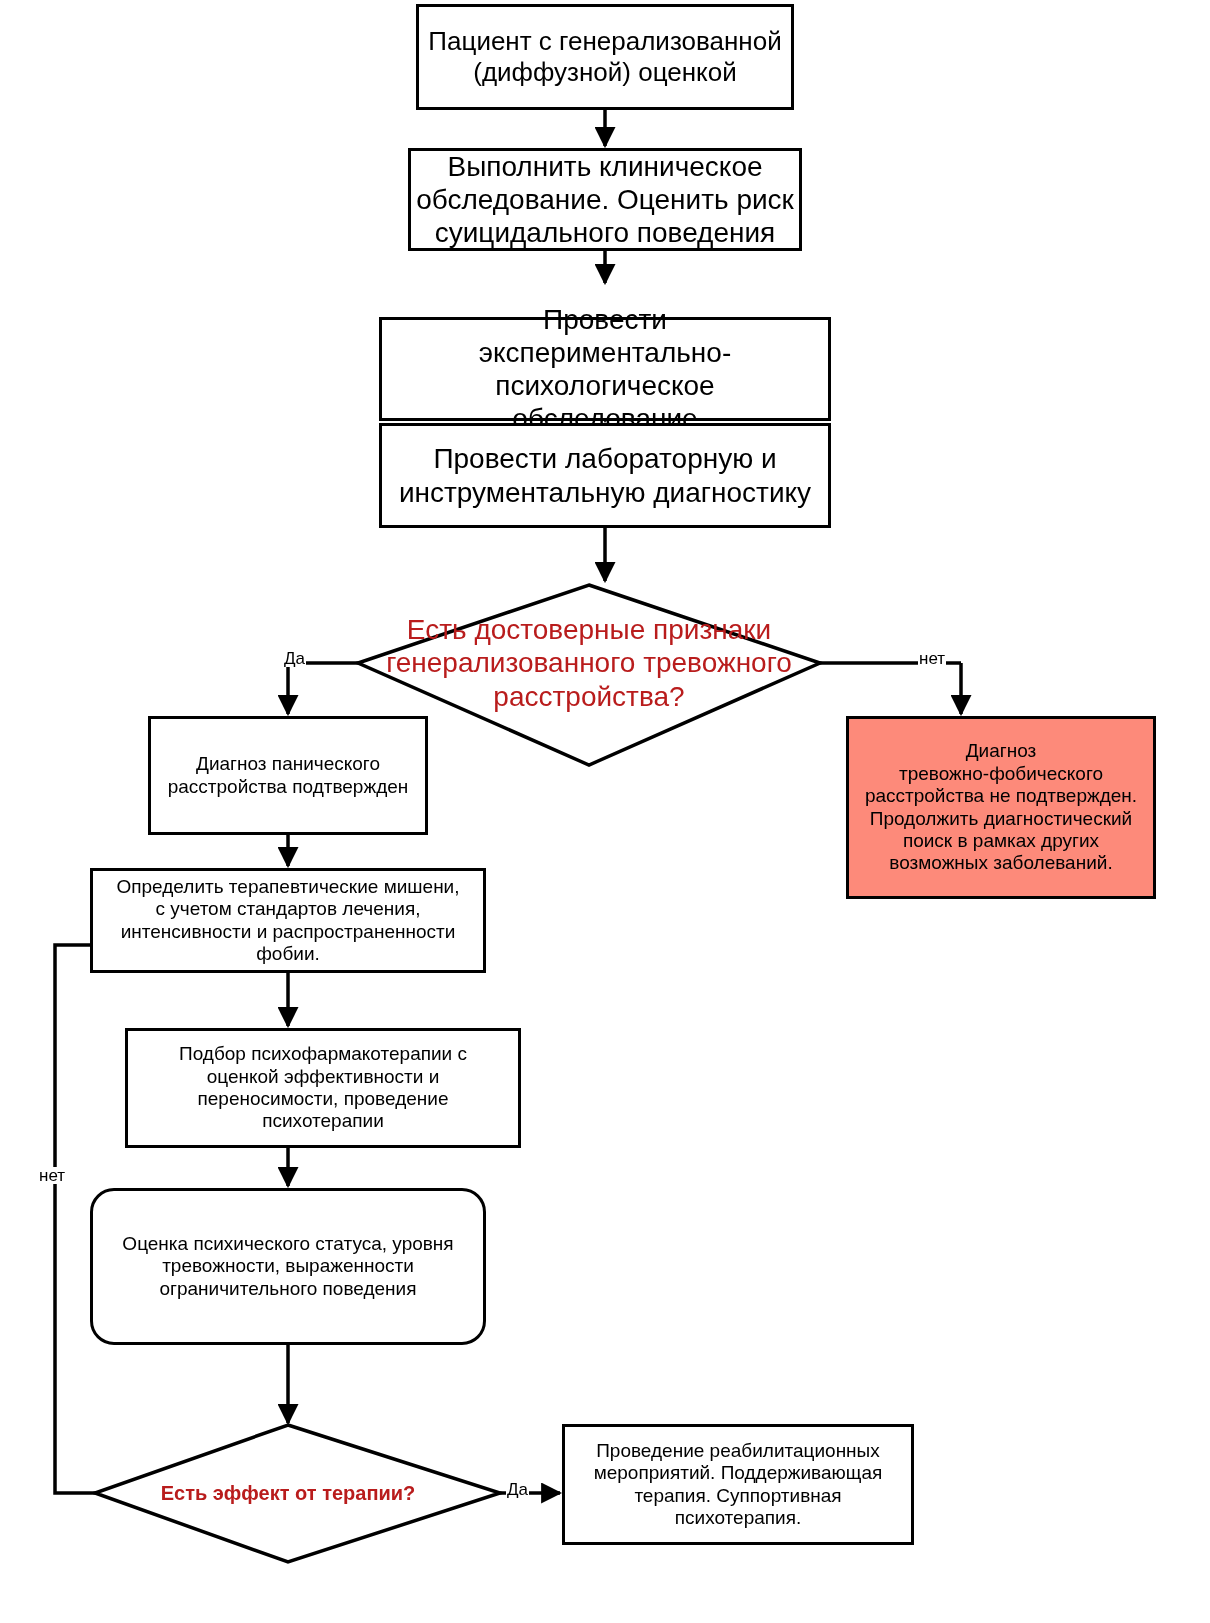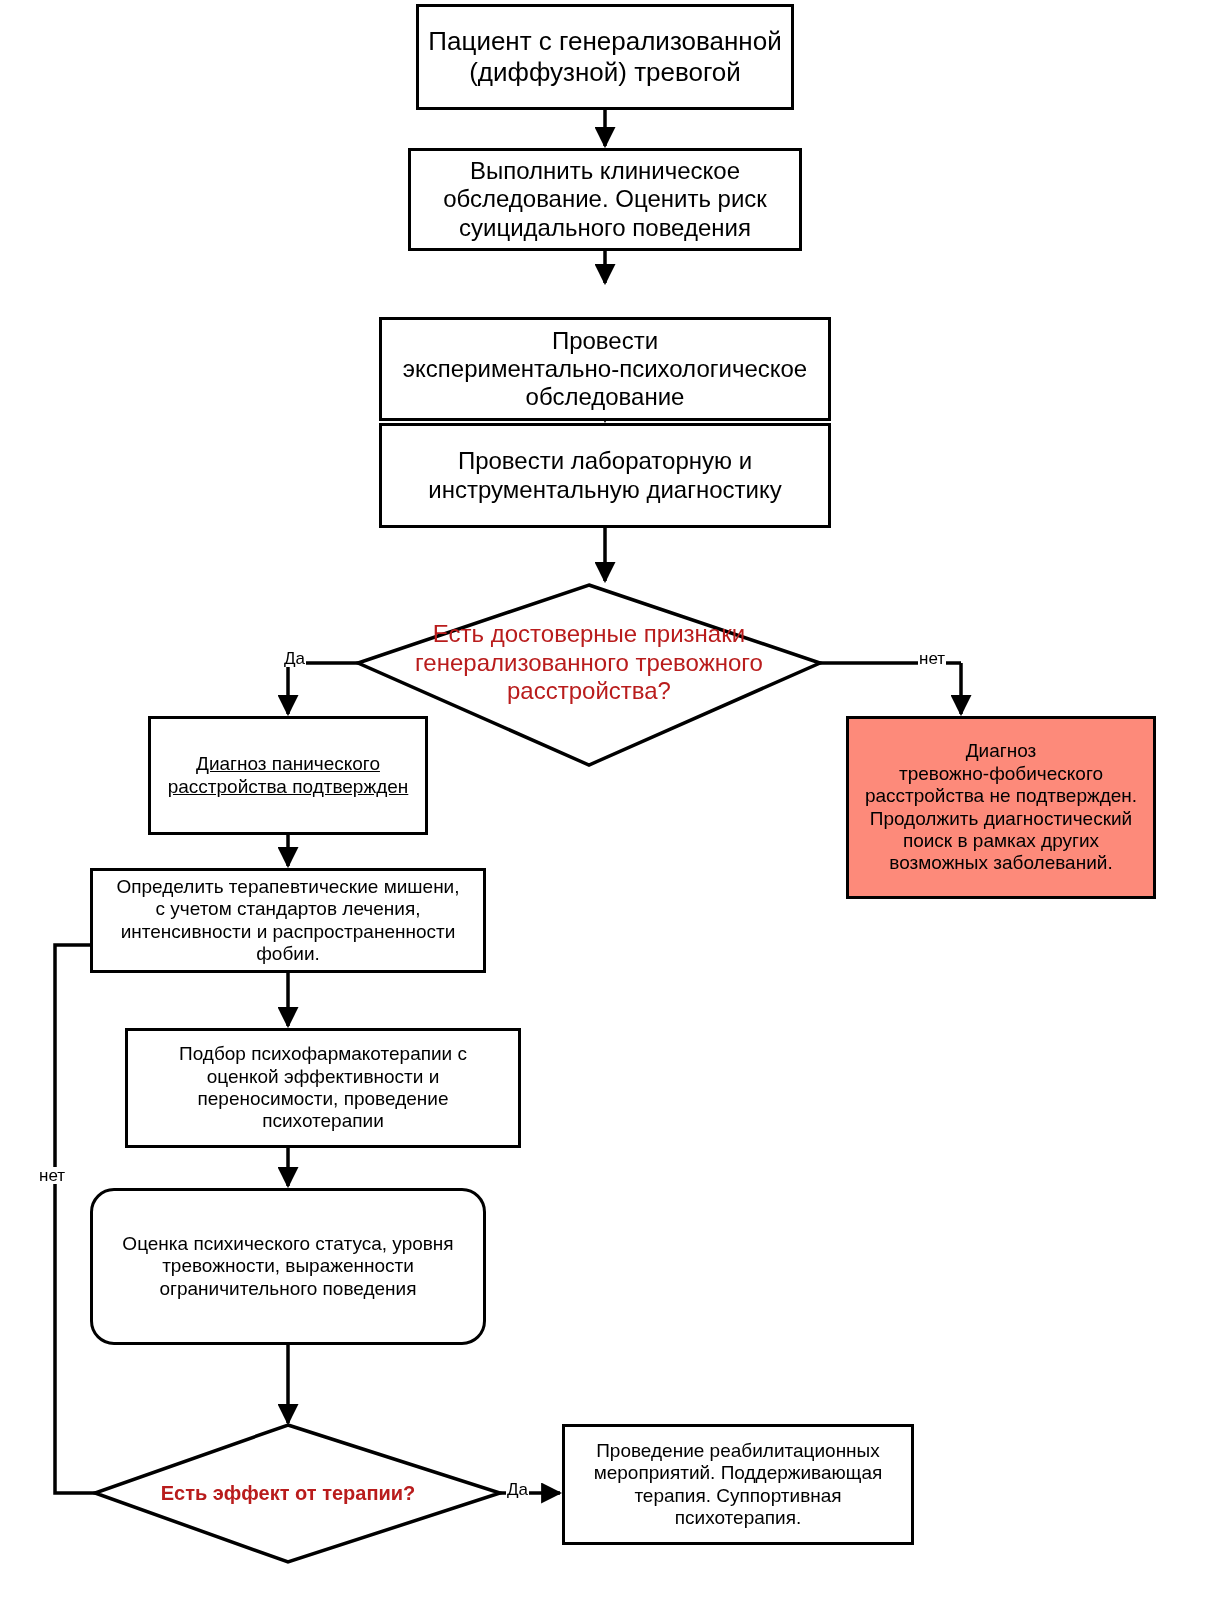--- a/index.html
+++ b/index.html
@@ -54,21 +54,21 @@
   }
   .edge-label {
     position: absolute;
     color: #000000;
     background: #ffffff;
     line-height: 1;
     padding: 0 1px;
     white-space: nowrap;
   }
   .fs-26 { font-size: 26px; }
-  .fs-24 { font-size: 24px; }
+  .fs-24 { font-size: 28px; }
   .fs-20 { font-size: 20px; }
   .fs-19 { font-size: 19px; }
   .fs-17 { font-size: 17px; }
   .bold { font-weight: bold; }
 </style>
 </head>
 <body>
 
 <div id="canvas">
 
@@ -108,21 +108,21 @@
     </g>
 
     <g stroke="#000000" stroke-width="3.5" fill="#ffffff">
       <polygon points="589,585 820,663 589,765 358,663"></polygon>
       <polygon points="288,1425 500,1493 288,1562 95,1493"></polygon>
     </g>
   </svg>
 
   <div class="node box fs-26" style="left:416px; top:4px; width:378px; height:106px;">
     <span>Пациент с генерализованной
-(диффузной) тревогой</span>
+(диффузной) оценкой</span>
   </div>
 
   <div class="node box fs-24" style="left:408px; top:148px; width:394px; height:103px;">
     <span>Выполнить клиническое
 обследование.  Оценить риск
 суицидального поведения</span>
   </div>
 
   <div class="node box fs-24" style="left:379px; top:285px; width:452px; height:104px;margin-top:32px;">
     <span>Провести
@@ -134,21 +134,21 @@
     <span>Провести лабораторную и
 инструментальную диагностику</span>
   </div>
 
   <div class="diamond-label fs-24" style="left:373px; top:608px; width:432px; height:110px;">
     <span>Есть достоверные признаки
 генерализованного тревожного
 расстройства?</span>
   </div>
 
-  <div class="node box fs-19" style="left:148px; top:716px; width:280px; height:119px;text-decoration:underline;">
+  <div class="node box fs-19" style="left:148px; top:716px; width:280px; height:119px;">
     <span>Диагноз панического
 расстройства подтвержден</span>
   </div>
 
   <div class="node box filled-red fs-19" style="left:846px; top:716px; width:310px; height:183px;">
     <span>Диагноз
 тревожно-фобического
 расстройства не подтвержден.
 Продолжить диагностический
 поиск в рамках других

